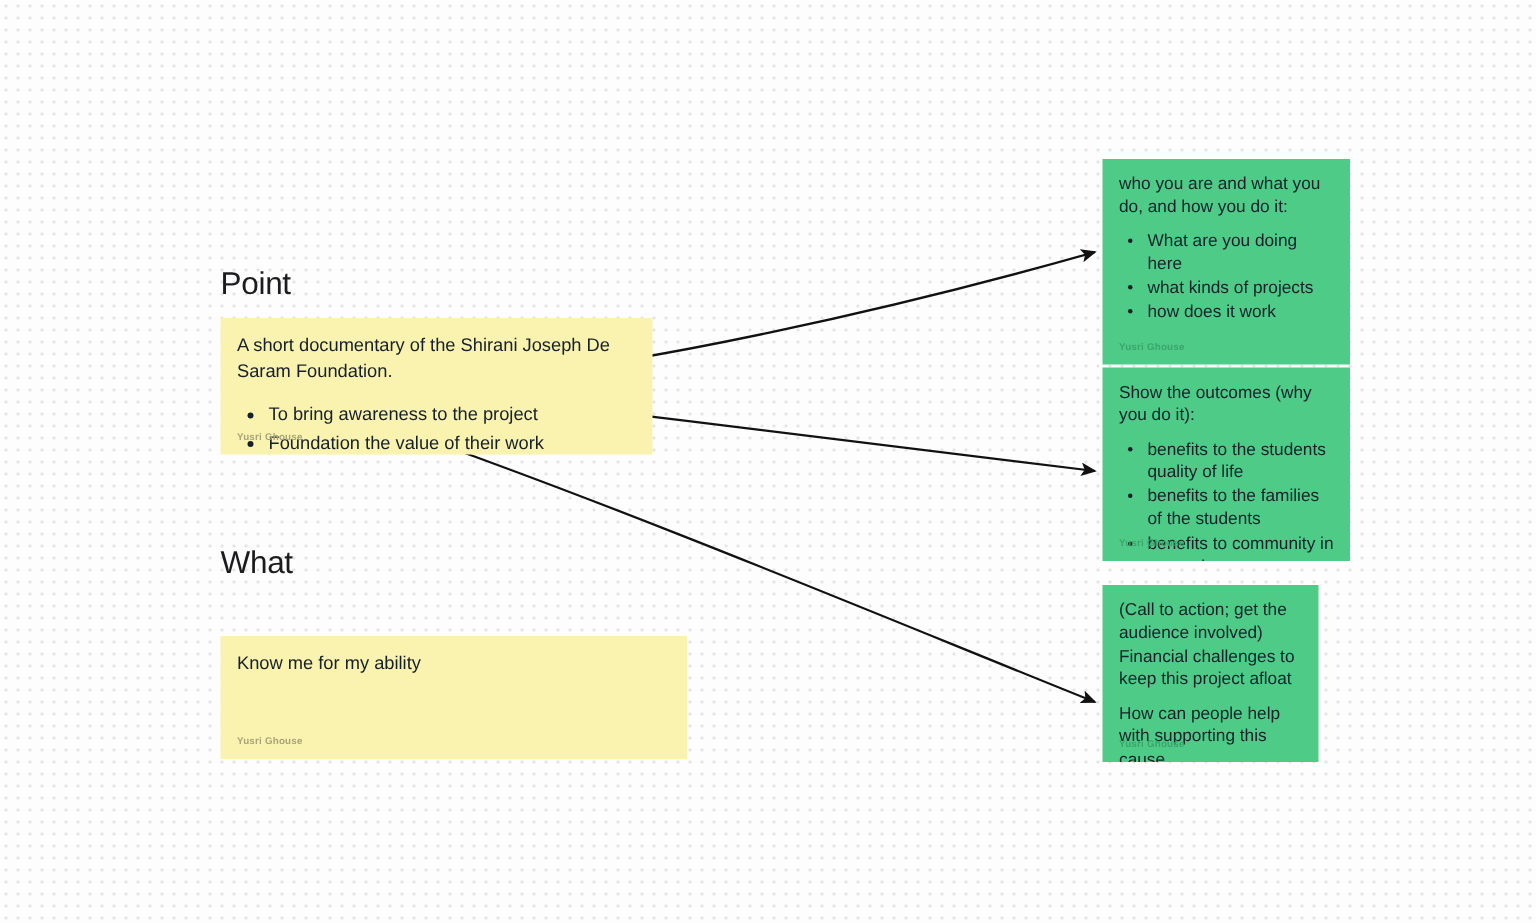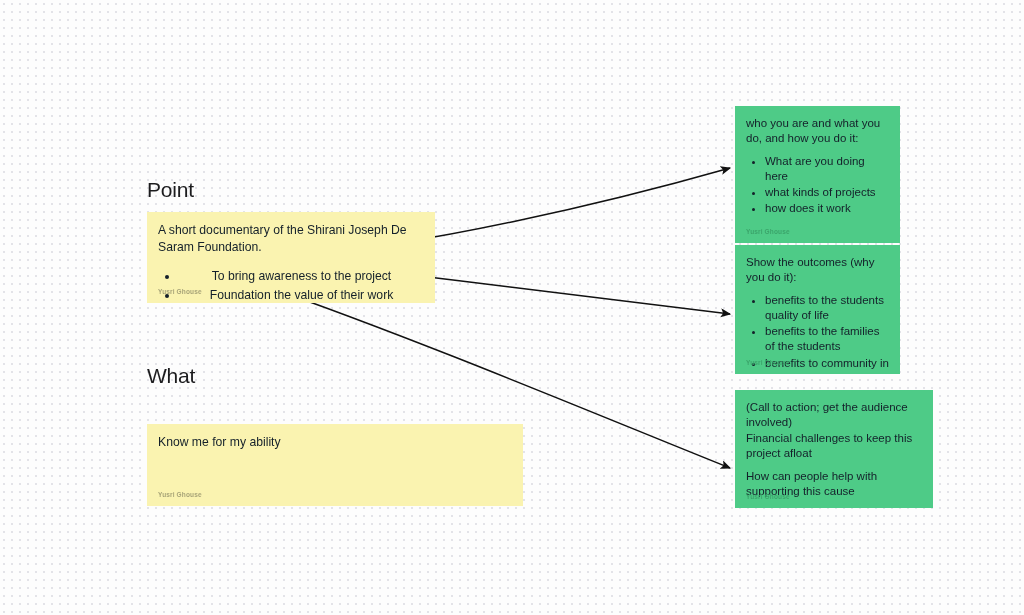--- a/index.html
+++ b/index.html
@@ -76,40 +76,40 @@
     margin: 7px 0 0 0;
     padding-left: 19px;
     list-style-type: disc;
   }
   .note-body li {
     margin-bottom: 1px;
   }
 
   
   .note-yellow .note-body      { font-size: 12.2px; line-height: 1.42; }
-  .note-yellow .note-body ul   { margin-top: 11px; padding-left: 21px; text-align: center; }
+  .note-yellow .note-body ul   { margin-top: 11px; padding-left: 21px; }
   .note-yellow .note-body li   { margin-bottom: 2px; }
 
   .note-author {
     position: absolute;
     left: 11px;
     bottom: 8px;
     font-size: 6.5px;
     font-weight: 700;
     letter-spacing: 0.15px;
   }
   .note-yellow .note-author { color: #a8a478; }
   .note-green  .note-author { color: #3ba56b; }
 
   
   #note-point   { left: 147px; top: 212px; width: 288px; height: 91px; }
-  #note-theme   { left: 147px; top: 424px; width: 376px; height: 82px; }
+  #note-theme   { left: 147px; top: 424px; width: 311px; height: 82px; }
   #note-who     { left: 735px; top: 106px; width: 165px; height: 137px; }
   #note-outcomes{ left: 735px; top: 245px; width: 165px; height: 129px; }
-  #note-cta     { left: 735px; top: 390px; width: 198px; height: 118px; }
+  #note-cta     { left: 735px; top: 390px; width: 144px; height: 118px; }
 </style>
 </head>
 <body>
 
 <div class="board">
 
   <svg class="connectors" viewBox="0 0 1024 615" xmlns="http://www.w3.org/2000/svg">
     <defs>
       <marker id="arrowhead" markerWidth="7" markerHeight="7" refX="6.2" refY="3" orient="auto" markerUnits="strokeWidth">
         <path d="M0,0 L7,3 L0,6 L1.6,3 Z" fill="#111111"></path>

